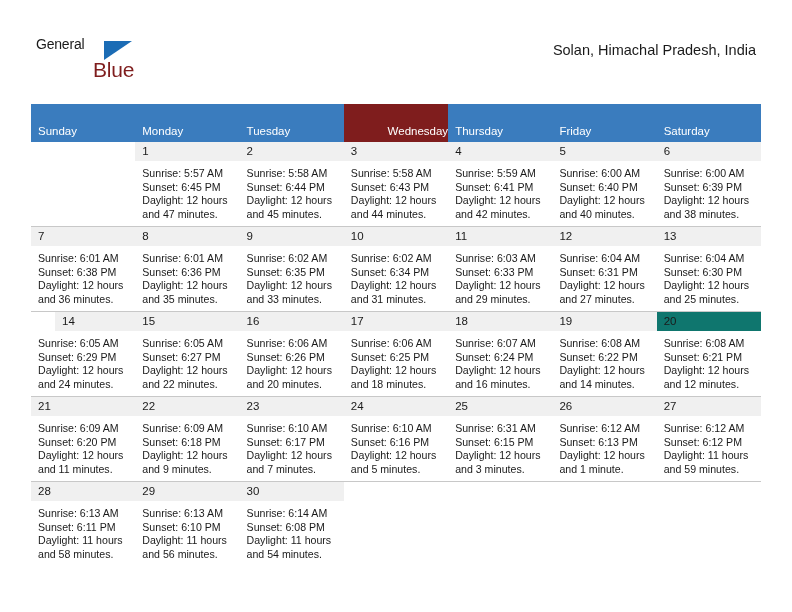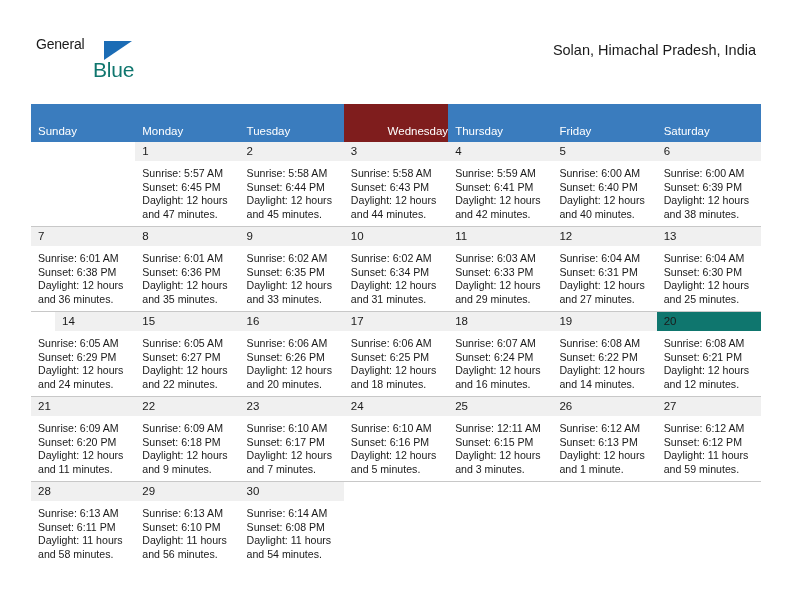--- a/index.html
+++ b/index.html
@@ -148,21 +148,21 @@
 </head>
 <body>
 
 <div class="page">
 
   <div class="header">
 
     <div class="logo">
       <span class="logo-general">General</span>
       <span class="logo-tri" style="border-left-color: rgb(27, 108, 181);"></span>
-      <span class="logo-blue" style="color: #0f766e;">Blue</span>
+      <span class="logo-blue" style="color: #7f1d1d;">Blue</span>
     </div>
 
     <div class="title-block">
       <div class="cal-subtitle">Solan, Himachal Pradesh, India</div>
     </div>
 
   </div>
 
   <table class="calendar">
     <thead>
@@ -450,21 +450,21 @@
                 <div>Sunset: 6:16 PM</div>
                 <div>Daylight: 12 hours</div>
                 <div>and 5 minutes.</div>
               </div>
             </div>
           </td>
           <td style="border-top: 1px solid rgb(200, 200, 200);">
             <div class="cell filled">
               <div class="daynum" style="background: rgb(240, 240, 240);">25</div>
               <div class="info">
-                <div>Sunrise: 12:11 AM</div>
+                <div>Sunrise: 6:31 AM</div>
                 <div>Sunset: 6:15 PM</div>
                 <div>Daylight: 12 hours</div>
                 <div>and 3 minutes.</div>
               </div>
             </div>
           </td>
           <td style="border-top: 1px solid rgb(200, 200, 200); margin-top: 35px;">
             <div class="cell filled">
               <div class="daynum" style="background: rgb(240, 240, 240);">26</div>
               <div class="info">

